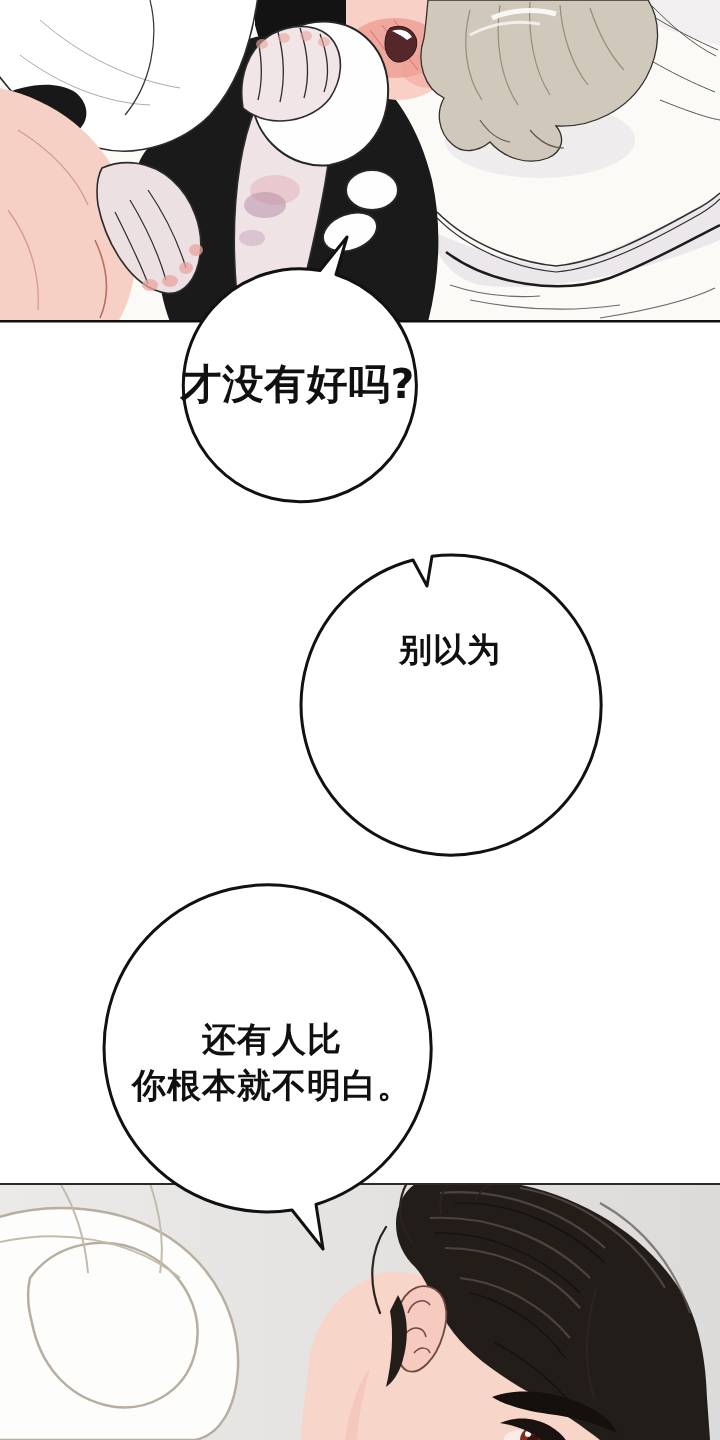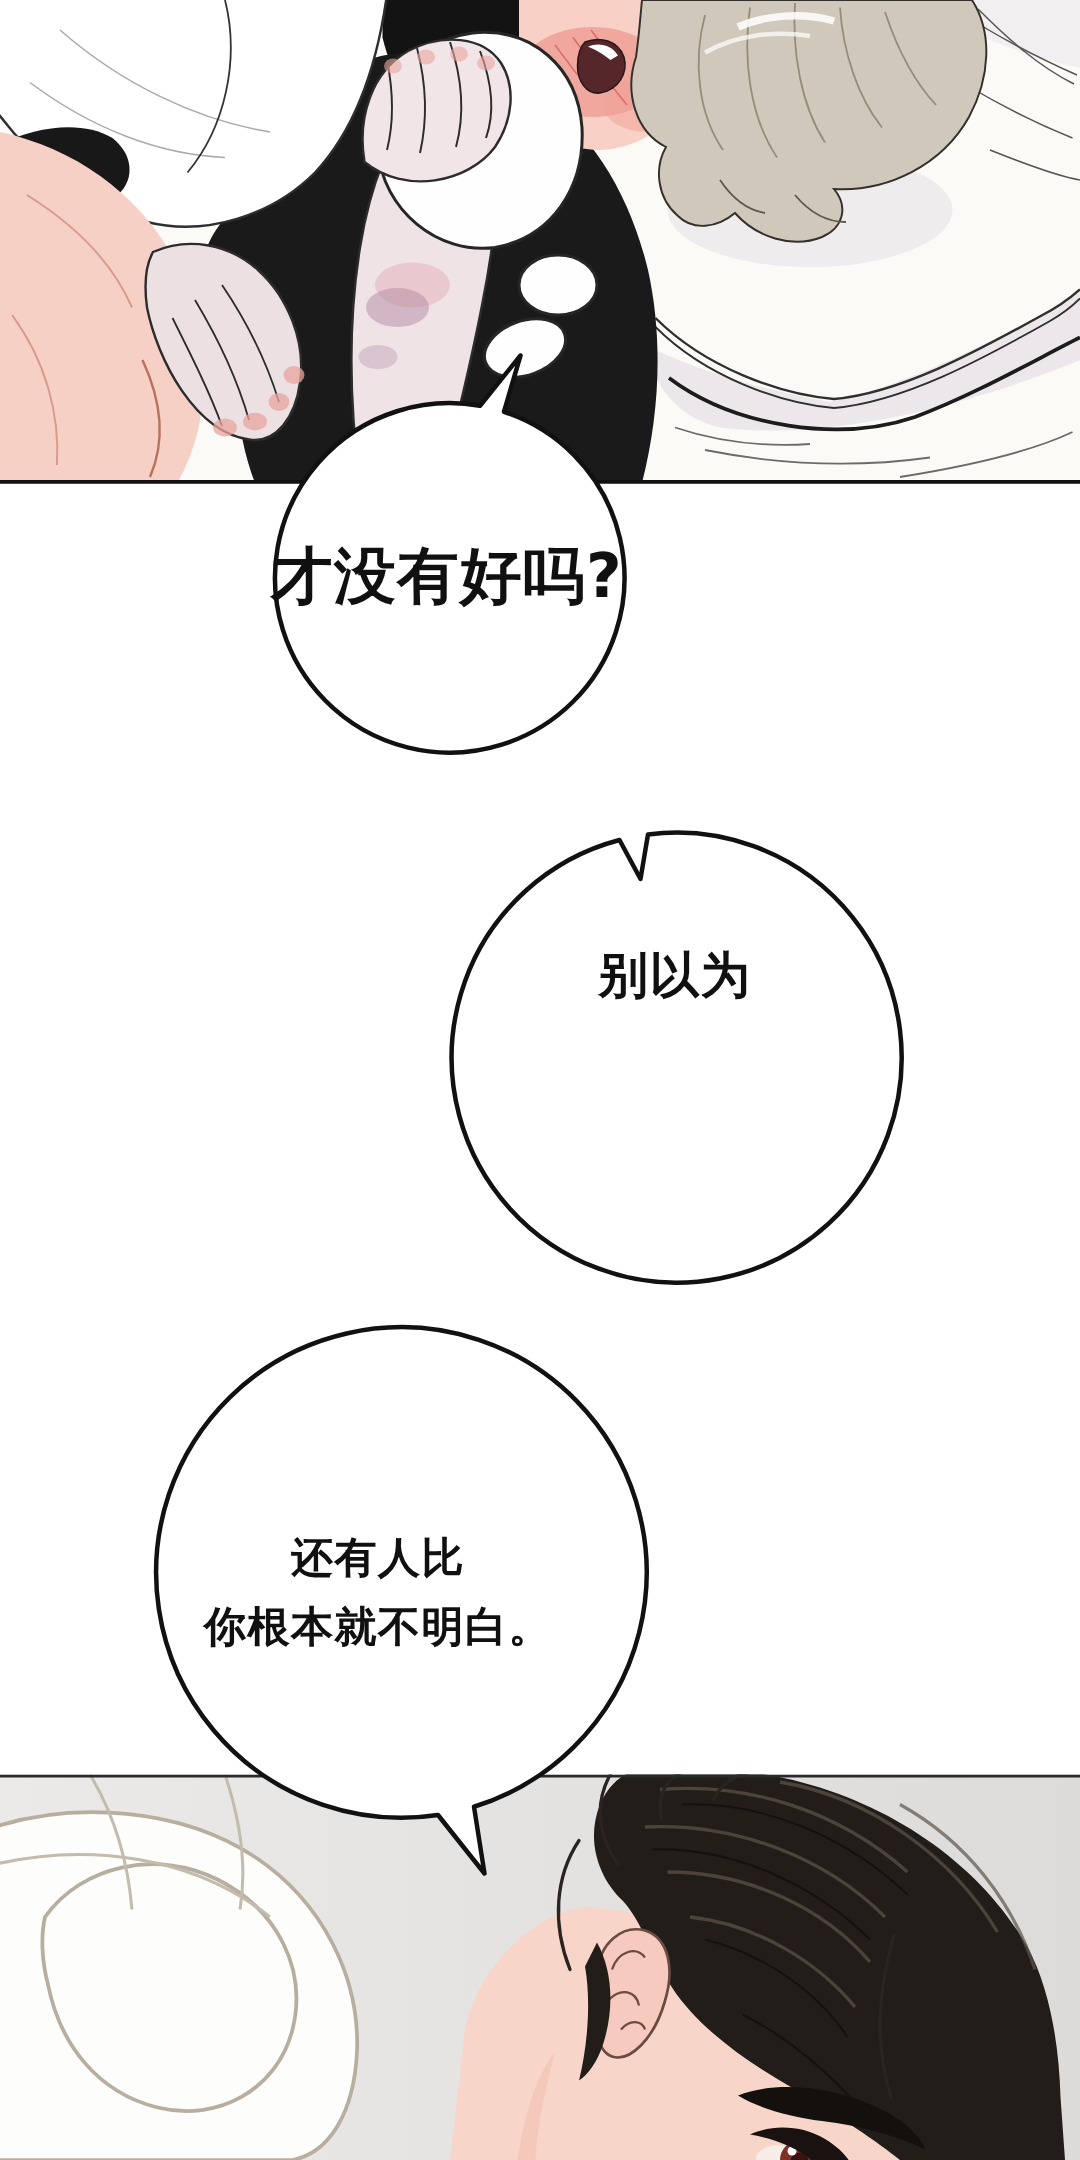--- a/index.html
+++ b/index.html
@@ -6,21 +6,21 @@
   .page{position:relative;width:720px;height:1440px;background:#ffffff;overflow:hidden;
         font-family:"DejaVu Sans",sans-serif;}
   .panel{position:absolute;left:0;z-index:1;display:block;}
   .bubbles-layer{position:absolute;left:0;top:0;z-index:3;pointer-events:none;}
   .bubble-text{position:absolute;z-index:4;display:flex;flex-direction:column;align-items:center;
         justify-content:center;text-align:center;font-weight:700;color:#101010;
         letter-spacing:1px;}
   .bubble-text span{display:block;}
   .bt-1{left:178px;top:356px;width:240px;height:56px;font-size:41px;line-height:48px;}
   .bt-2{left:290px;top:628px;width:320px;font-size:33px;line-height:44px;text-align:right;}
-  .bt-3{left:80px;top:1016px;width:344px;font-size:28px;line-height:46px;justify-content:flex-end;}
+  .bt-3{left:100px;top:1016px;width:344px;font-size:34px;line-height:46px;justify-content:flex-end;}
 </style>
 </head>
 <body>
 
 <div class="page">
 
   <svg class="panel" style="top:0;" width="720" height="323" viewBox="0 0 720 323">
 
     <rect x="0" y="0" width="720" height="323" fill="#fbfaf7"></rect>
 

